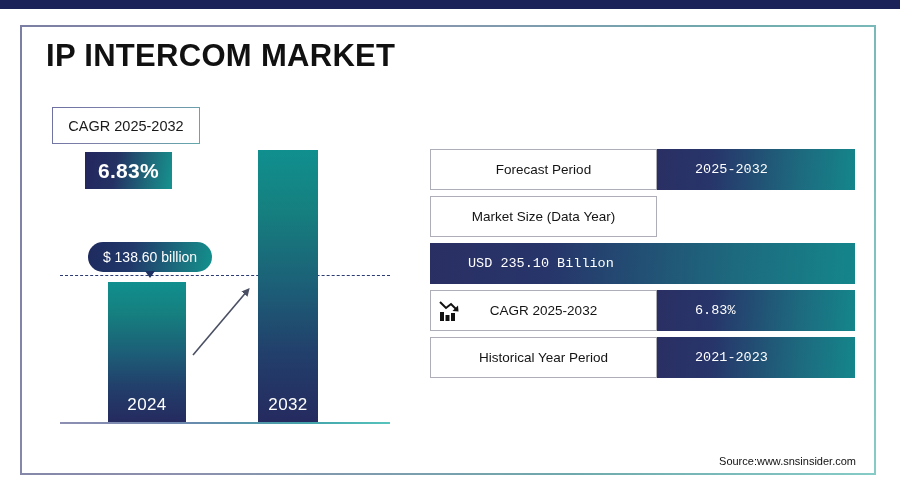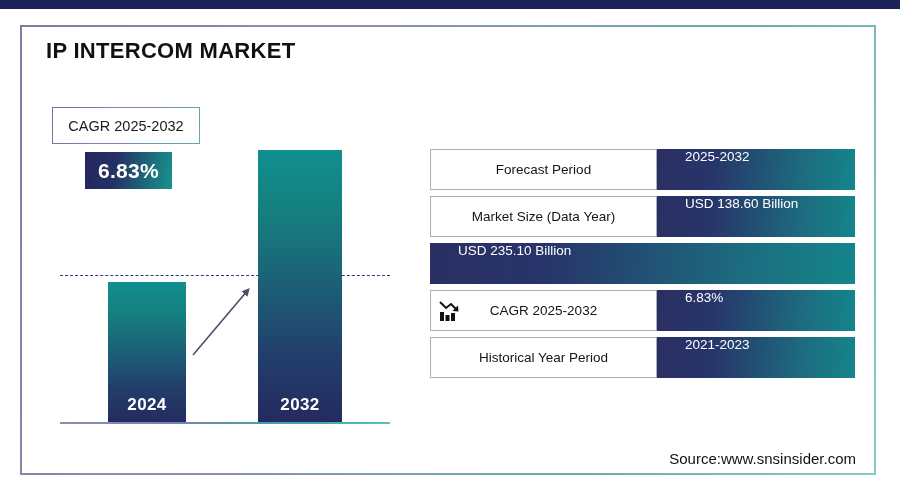--- a/index.html
+++ b/index.html
@@ -37,21 +37,21 @@
     box-sizing: border-box;
     border: 2px solid transparent;
     border-image: linear-gradient(110deg, #7b7fa3 0%, #8e8fae 30%, #6fa9ad 70%, #86cbc6 100%) 1;
     background: #ffffff;
   }
   
   .title {
     position: absolute;
     left: 46px;
     top: 38px;
-    font-size: 22px;
+    font-size: 31px;
     font-weight: bold;
     letter-spacing: 0.3px;
     color: #111111;
     white-space: nowrap;
   }
   
   .cagr-box {
     position: absolute;
     left: 52px;
     top: 107px;
@@ -92,32 +92,31 @@
   .chart {
     position: absolute;
     left: 60px;
     top: 108px;
     width: 330px;
     height: 320px;
   }
   .bar {
     position: absolute;
     background: linear-gradient(180deg, #108f8f 0%, #15807f 22%, #1c5f77 50%, #223f6b 75%, #252a5f 100%);
-    font-weight: bold;
   }
   .bar-2024 {
     left: 48px;
     bottom: 6px;
     width: 78px;
     height: 140px;
   }
   .bar-2032 {
     left: 198px;
     bottom: 6px;
-    width: 84px;
+    width: 60px;
     height: 272px;
   }
   .bar-label {
     position: absolute;
     left: 0;
     right: 0;
     bottom: 7px;
     text-align: center;
     font-size: 17px;
     color: #ffffff;
@@ -215,43 +214,44 @@
   }
   .row .label-cell .label-text {
     font-size: 13.5px;
     color: #141414;
     white-space: nowrap;
   }
   .row .value-cell {
     flex: 1;
     background: linear-gradient(95deg, #2a2f63 0%, #27356a 28%, #1d6a7e 72%, #14868b 100%);
     display: flex;
-    align-items: flex-start;
-    padding-left: 28px;
-    box-sizing: border-box;
+    align-items: center;
+    padding-left: 38px;
+    box-sizing: border-box;
+    font-family: Liberation Mono, monospace;
   }
   .row .value-cell .value-text {
     font-size: 13.5px;
     color: #ffffff;
     white-space: nowrap;
   }
   .cagr-icon {
     position: absolute;
     left: 7px;
     top: 50%;
     margin-top: -12px;
     width: 24px;
     height: 24px;
   }
   
   .source {
     position: absolute;
     right: 44px;
     bottom: 33px;
-    font-size: 15px;
+    font-size: 11px;
     color: #111111;
     white-space: nowrap;
   }
 </style>
 </head>
 <body>
 
 <div id="infographic">
 
   <div class="top-strip"></div>
@@ -284,38 +284,38 @@
         <marker id="arrowhead" markerWidth="5" markerHeight="5" refX="3.4" refY="2.5" orient="auto">
           <path d="M0,0 L5,2.5 L0,5 z" fill="#4a4f63"></path>
         </marker>
       </defs>
       <line x1="3" y1="75" x2="58" y2="10" stroke="#4a4f63" stroke-width="1.6" marker-end="url(#arrowhead)"></line>
     </svg>
 
     <div class="axis-line"></div>
   </div>
 
+  <div class="pill pill-2024">
+    <span>$ 138.60 billion</span>
+  </div>
 
   <div class="table">
 
     <div class="row">
       <div class="label-cell">
         <span class="label-text">Forecast Period</span>
       </div>
       <div class="value-cell">
         <span class="value-text">2025-2032</span>
       </div>
     </div>
 
     <div class="row">
       <div class="label-cell">
         <span class="label-text">Market Size (Data Year)</span>
-      </div>
-      <div class="value-cell">
-        <span class="value-text">USD 138.60 Billion</span>
       </div>
     </div>
 
     <div class="row">
       <div class="value-cell">
         <span class="value-text">USD 235.10 Billion</span>
       </div>
     </div>
 
     <div class="row">

